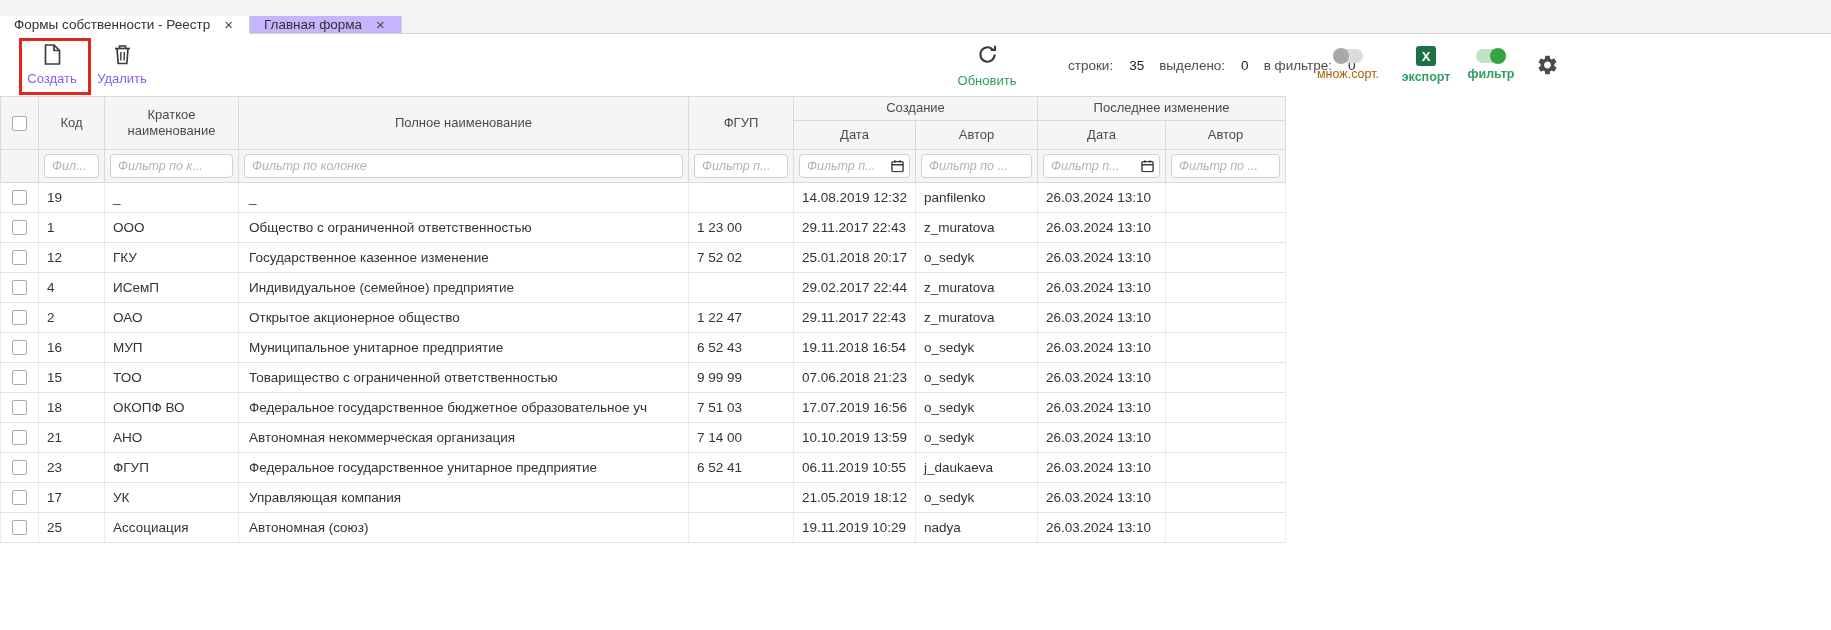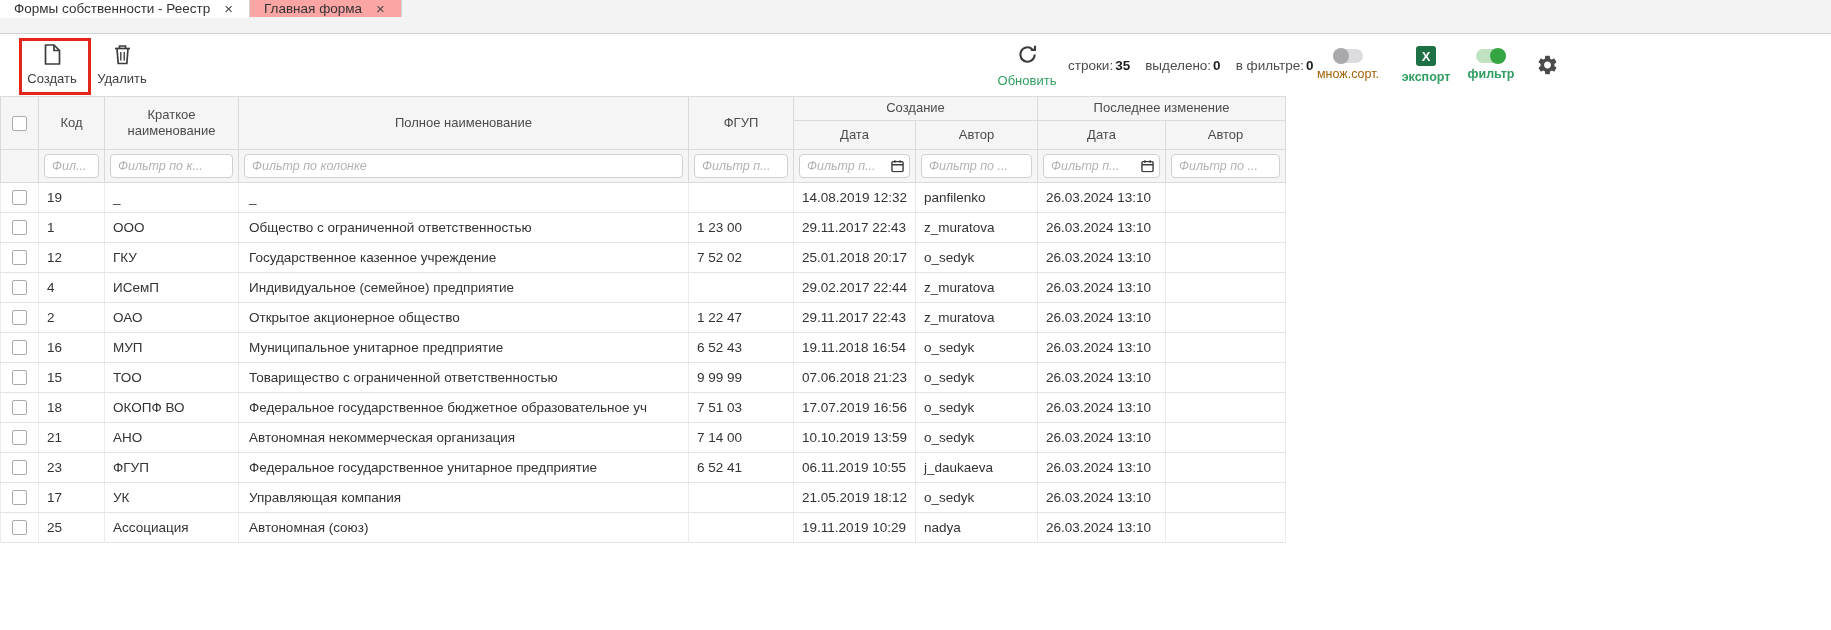--- a/index.html
+++ b/index.html
@@ -4,39 +4,39 @@
 <style>
   html,body{margin:0;padding:0;}
   body{
     width:1831px;height:630px;overflow:hidden;background:#fff;
     font-family:"Liberation Sans","DejaVu Sans",sans-serif;
     font-size:13px;color:#333;position:relative;
   }
 
   
   .tabbar{
-    display:flex;align-items:flex-start;height:33px;background:#f3f3f4;
+    display:flex;align-items:flex-end;height:33px;background:#f3f3f4;
     border-bottom:1px solid #d2d3d5;
   }
   .tab{
     display:flex;align-items:center;gap:12px;padding:0 14px;
-    background:#fca5a5;border-right:1px solid #d2d3d5;cursor:default;
+    background:#c4b5fd;border-right:1px solid #d2d3d5;cursor:default;
     font-size:13.5px;color:#333;white-space:nowrap;
   }
   .tab.active{background:#fff;border-bottom:1px solid #fff;margin-bottom:-1px;}
   .tab-close{font-size:15px;color:#4a4a4a;line-height:1;padding:1px 2px;}
 
   
   .toolbar{position:relative;height:62px;background:#fff;}
   .left-btns{position:absolute;left:25px;top:0;height:100%;display:flex;gap:16px;align-items:center;}
   .tool-btn{width:54px;display:flex;flex-direction:column;align-items:center;gap:3px;cursor:pointer;}
-  .tool-btn .lbl{color:#404040;font-size:13px;white-space:nowrap;}
+  .tool-btn .lbl{color:#8b5cf6;font-size:13px;white-space:nowrap;}
   .abs-group{position:absolute;top:0;height:100%;display:flex;flex-direction:column;align-items:center;justify-content:center;gap:4px;}
   .stats{position:absolute;left:1068px;top:0;height:100%;display:flex;align-items:center;gap:15px;font-size:13.5px;color:#4d4d4d;white-space:nowrap;}
-  .stats b{color:#1f1f1f;margin-left:2px;font-weight:bold;}
+  .stats b{color:#1f1f1f;margin-left:16px;font-weight:normal;}
   .small-lbl{font-size:12.5px;color:#a16207;white-space:nowrap;}
   .small-lbl.green{color:#2f9e60;font-weight:bold;}
   .toggle{width:30px;height:14px;border-radius:8px;position:relative;cursor:pointer;}
   .toggle .knob{width:16px;height:16px;border-radius:50%;position:absolute;top:-1px;}
   .toggle.off{background:#dcdcde;}
   .toggle.off .knob{left:0;background:#a9a9ab;}
   .toggle.on{background:#bfe3c0;}
   .toggle.on .knob{right:0;background:#35a544;}
   .excel-icon{width:20px;height:20px;background:#1e7145;border-radius:3px;color:#fff;
     display:flex;align-items:center;justify-content:center;font-weight:bold;font-size:13px;cursor:pointer;}
@@ -114,21 +114,21 @@
             <path d="M1 4.5h15" stroke="#3c3c3e" stroke-width="1.7"></path>
             <path d="M5.5 4.5V2h6v2.5" fill="none" stroke="#3c3c3e" stroke-width="1.7"></path>
             <path d="M3 4.5l1.2 15h8.6l1.2-15" fill="none" stroke="#3c3c3e" stroke-width="1.7"></path>
             <path d="M6.8 8v8.5M10.2 8v8.5" stroke="#3c3c3e" stroke-width="1.4"></path>
           </svg>
       </span>
       <span class="lbl">Удалить</span>
     </div>
   </div>
 
-  <div class="abs-group" style="left:957px;width:60px;margin-left:40px;">
+  <div class="abs-group" style="left:957px;width:60px;">
     <span>
       <svg width="23" height="23" viewBox="0 0 24 24">
           <path d="M19.5 12a7.5 7.5 0 1 1-2.6-5.68" fill="none" stroke="#3c3c3e" stroke-width="2.2"></path>
           <path d="M19.8 2.8v4.4h-4.4" fill="none" stroke="#3c3c3e" stroke-width="2.2"></path>
         </svg>
     </span>
     <span class="lbl" style="color:#2f9e60;font-size:13px;">Обновить</span>
   </div>
 
   <div class="stats">
@@ -249,21 +249,21 @@
         <td>1 23 00</td>
         <td>29.11.2017 22:43</td>
         <td>z_muratova</td>
         <td>26.03.2024 13:10</td>
         <td></td>
       </tr>
       <tr>
         <td><span class="checkbox"></span></td>
         <td>12</td>
         <td>ГКУ</td>
-        <td class="full-cell">Государственное казенное учреждение</td>
+        <td class="full-cell">Государственное казенное изменение</td>
         <td>7 52 02</td>
         <td>25.01.2018 20:17</td>
         <td>o_sedyk</td>
         <td>26.03.2024 13:10</td>
         <td></td>
       </tr>
       <tr>
         <td><span class="checkbox"></span></td>
         <td>4</td>
         <td>ИСемП</td>

